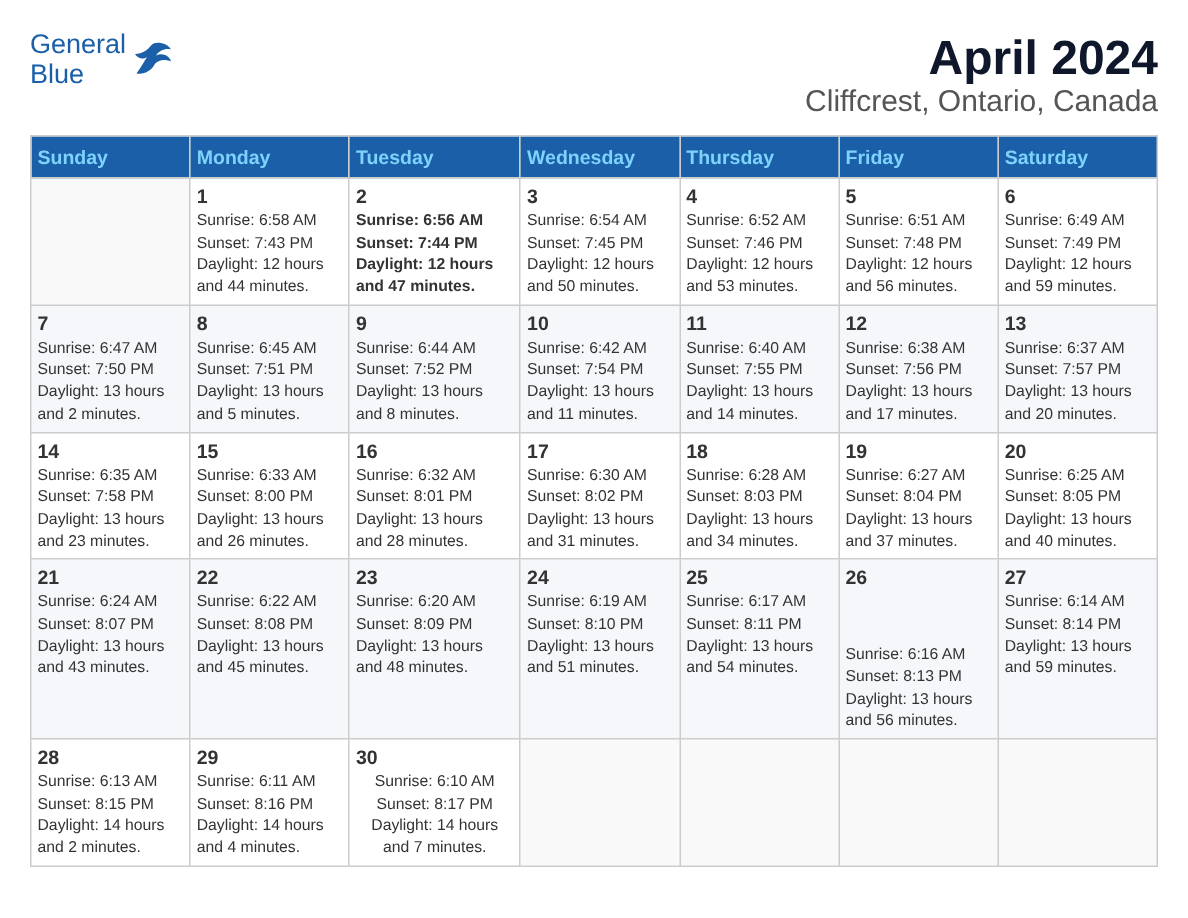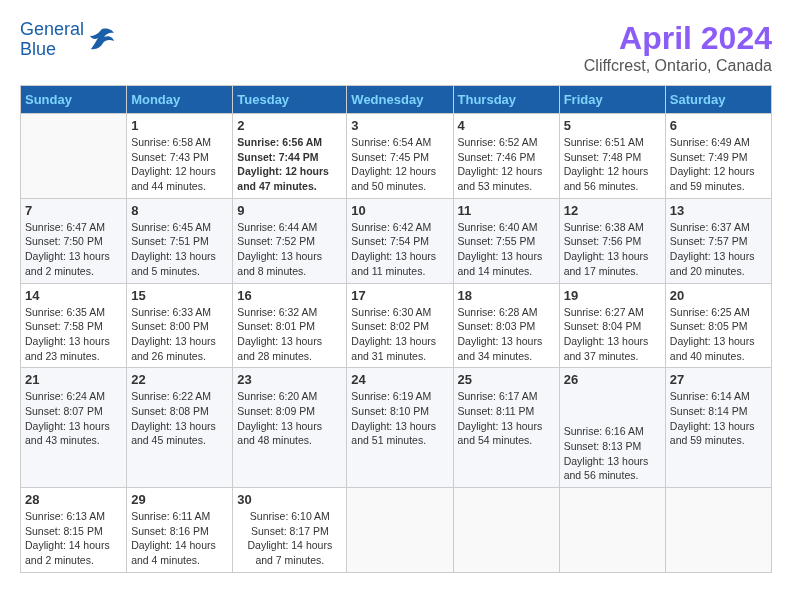--- a/index.html
+++ b/index.html
@@ -33,24 +33,24 @@
       width: 30px;
       height: 30px;
       margin-left: 2px;
     }
     .title-block {
       text-align: right;
     }
     .main-title {
       font-size: 32px;
       font-weight: bold;
-      color: #8b5cf6;
+      color: #0f172a;
     }
     .subtitle {
-      font-size: 16px;
+      font-size: 20px;
       color: #555;
     }
     table {
       width: 100%;
       border-collapse: collapse;
       font-size: 11px;
     }
     thead tr th {
       background-color: #1a5fa8;
       color: #7dd3fc;

